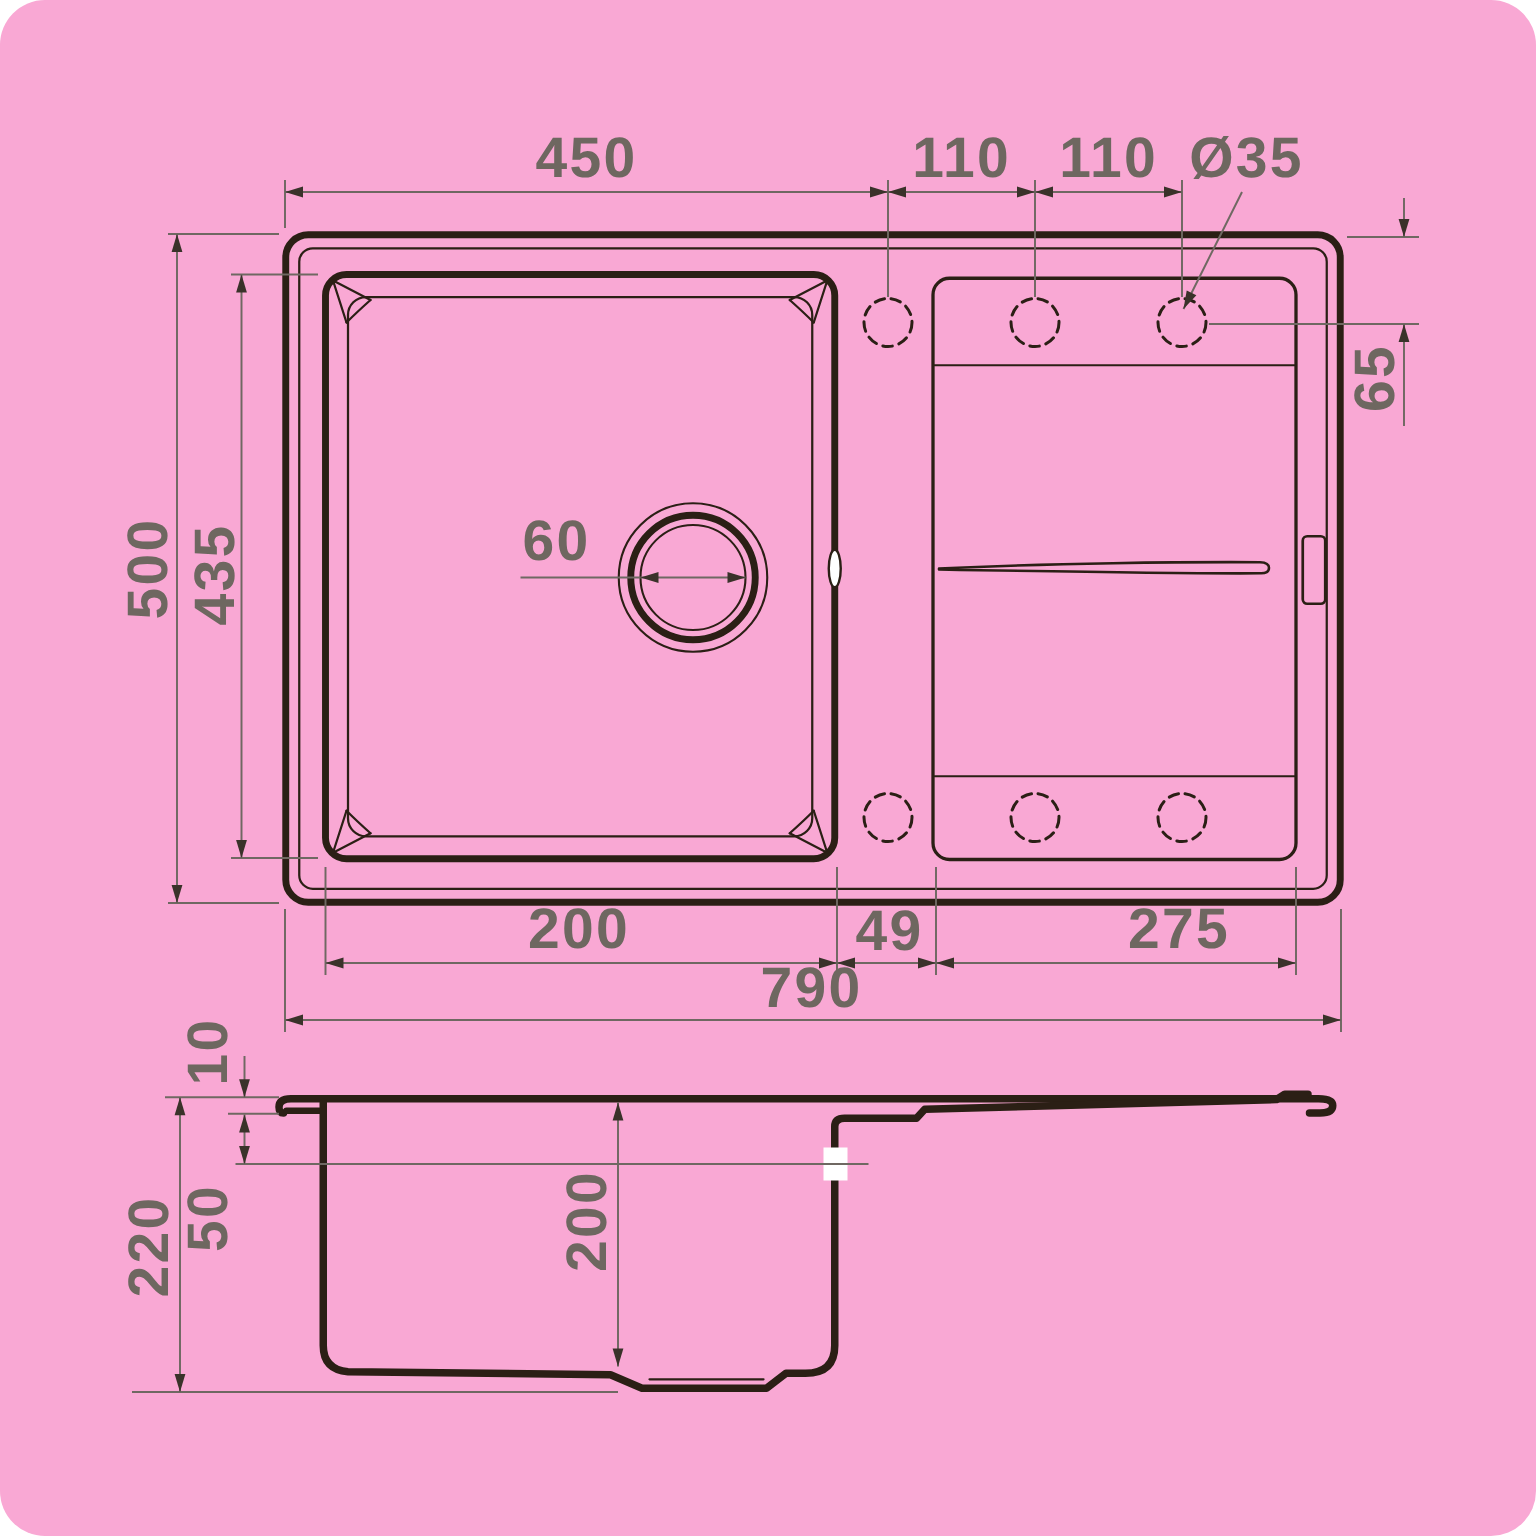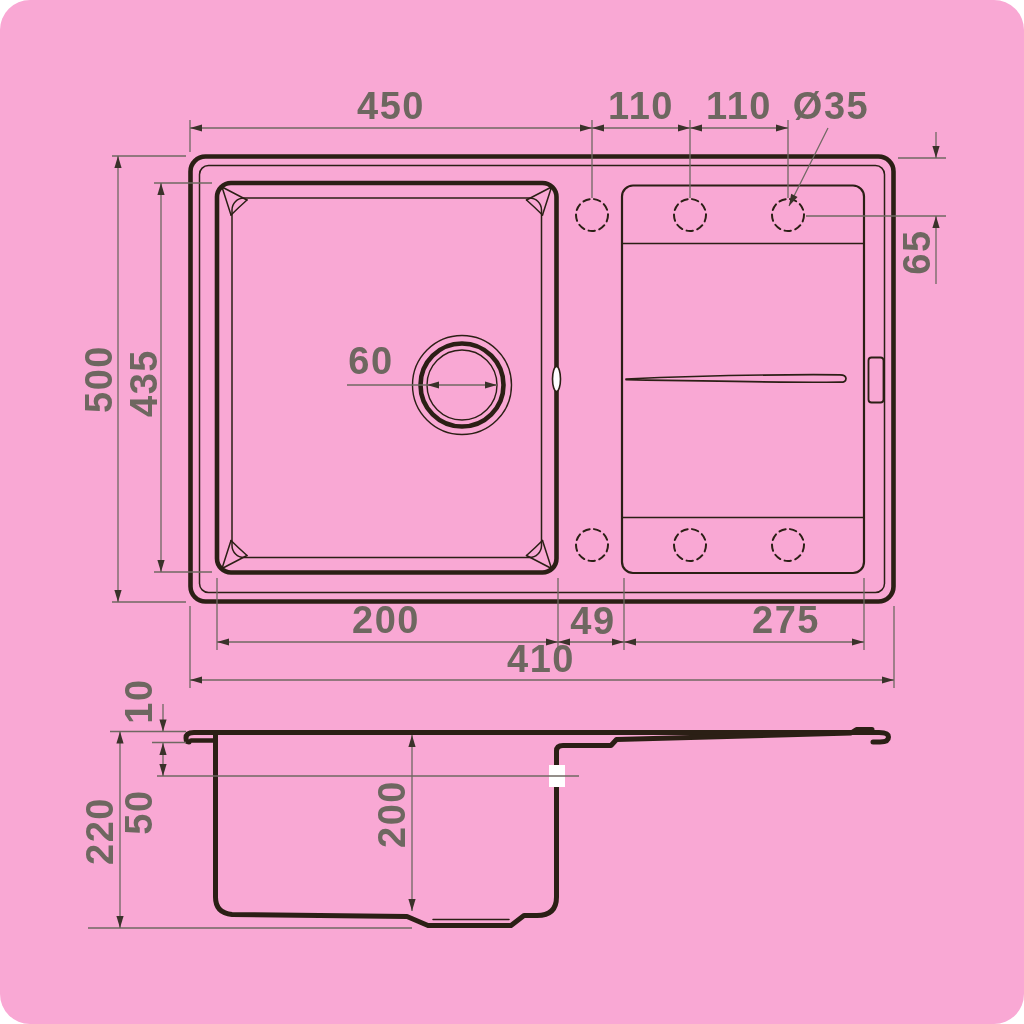--- a/index.html
+++ b/index.html
@@ -143,19 +143,19 @@
   <div class="dim-label" style="left:641px;top:106px">110</div>
   <div class="dim-label" style="left:739px;top:106px">110</div>
   <div class="dim-label" style="left:831px;top:106px">Ø35</div>
   <div class="dim-label" style="left:371px;top:361px">60</div>
   <div class="dim-label rot" style="left:917px;top:252px">65</div>
   <div class="dim-label rot" style="left:99px;top:379px">500</div>
   <div class="dim-label rot" style="left:144px;top:383px">435</div>
   <div class="dim-label" style="left:386px;top:620px">200</div>
   <div class="dim-label" style="left:593px;top:621px">49</div>
   <div class="dim-label" style="left:786px;top:620px">275</div>
-  <div class="dim-label" style="left:541px;top:659px">410</div>
+  <div class="dim-label" style="left:541px;top:659px">790</div>
   <div class="dim-label rot" style="left:139px;top:701px">10</div>
   <div class="dim-label rot" style="left:139px;top:812px">50</div>
   <div class="dim-label rot" style="left:100px;top:831px">220</div>
   <div class="dim-label rot" style="left:392px;top:814px">200</div>
 
 </div>
 
 </body></html>

